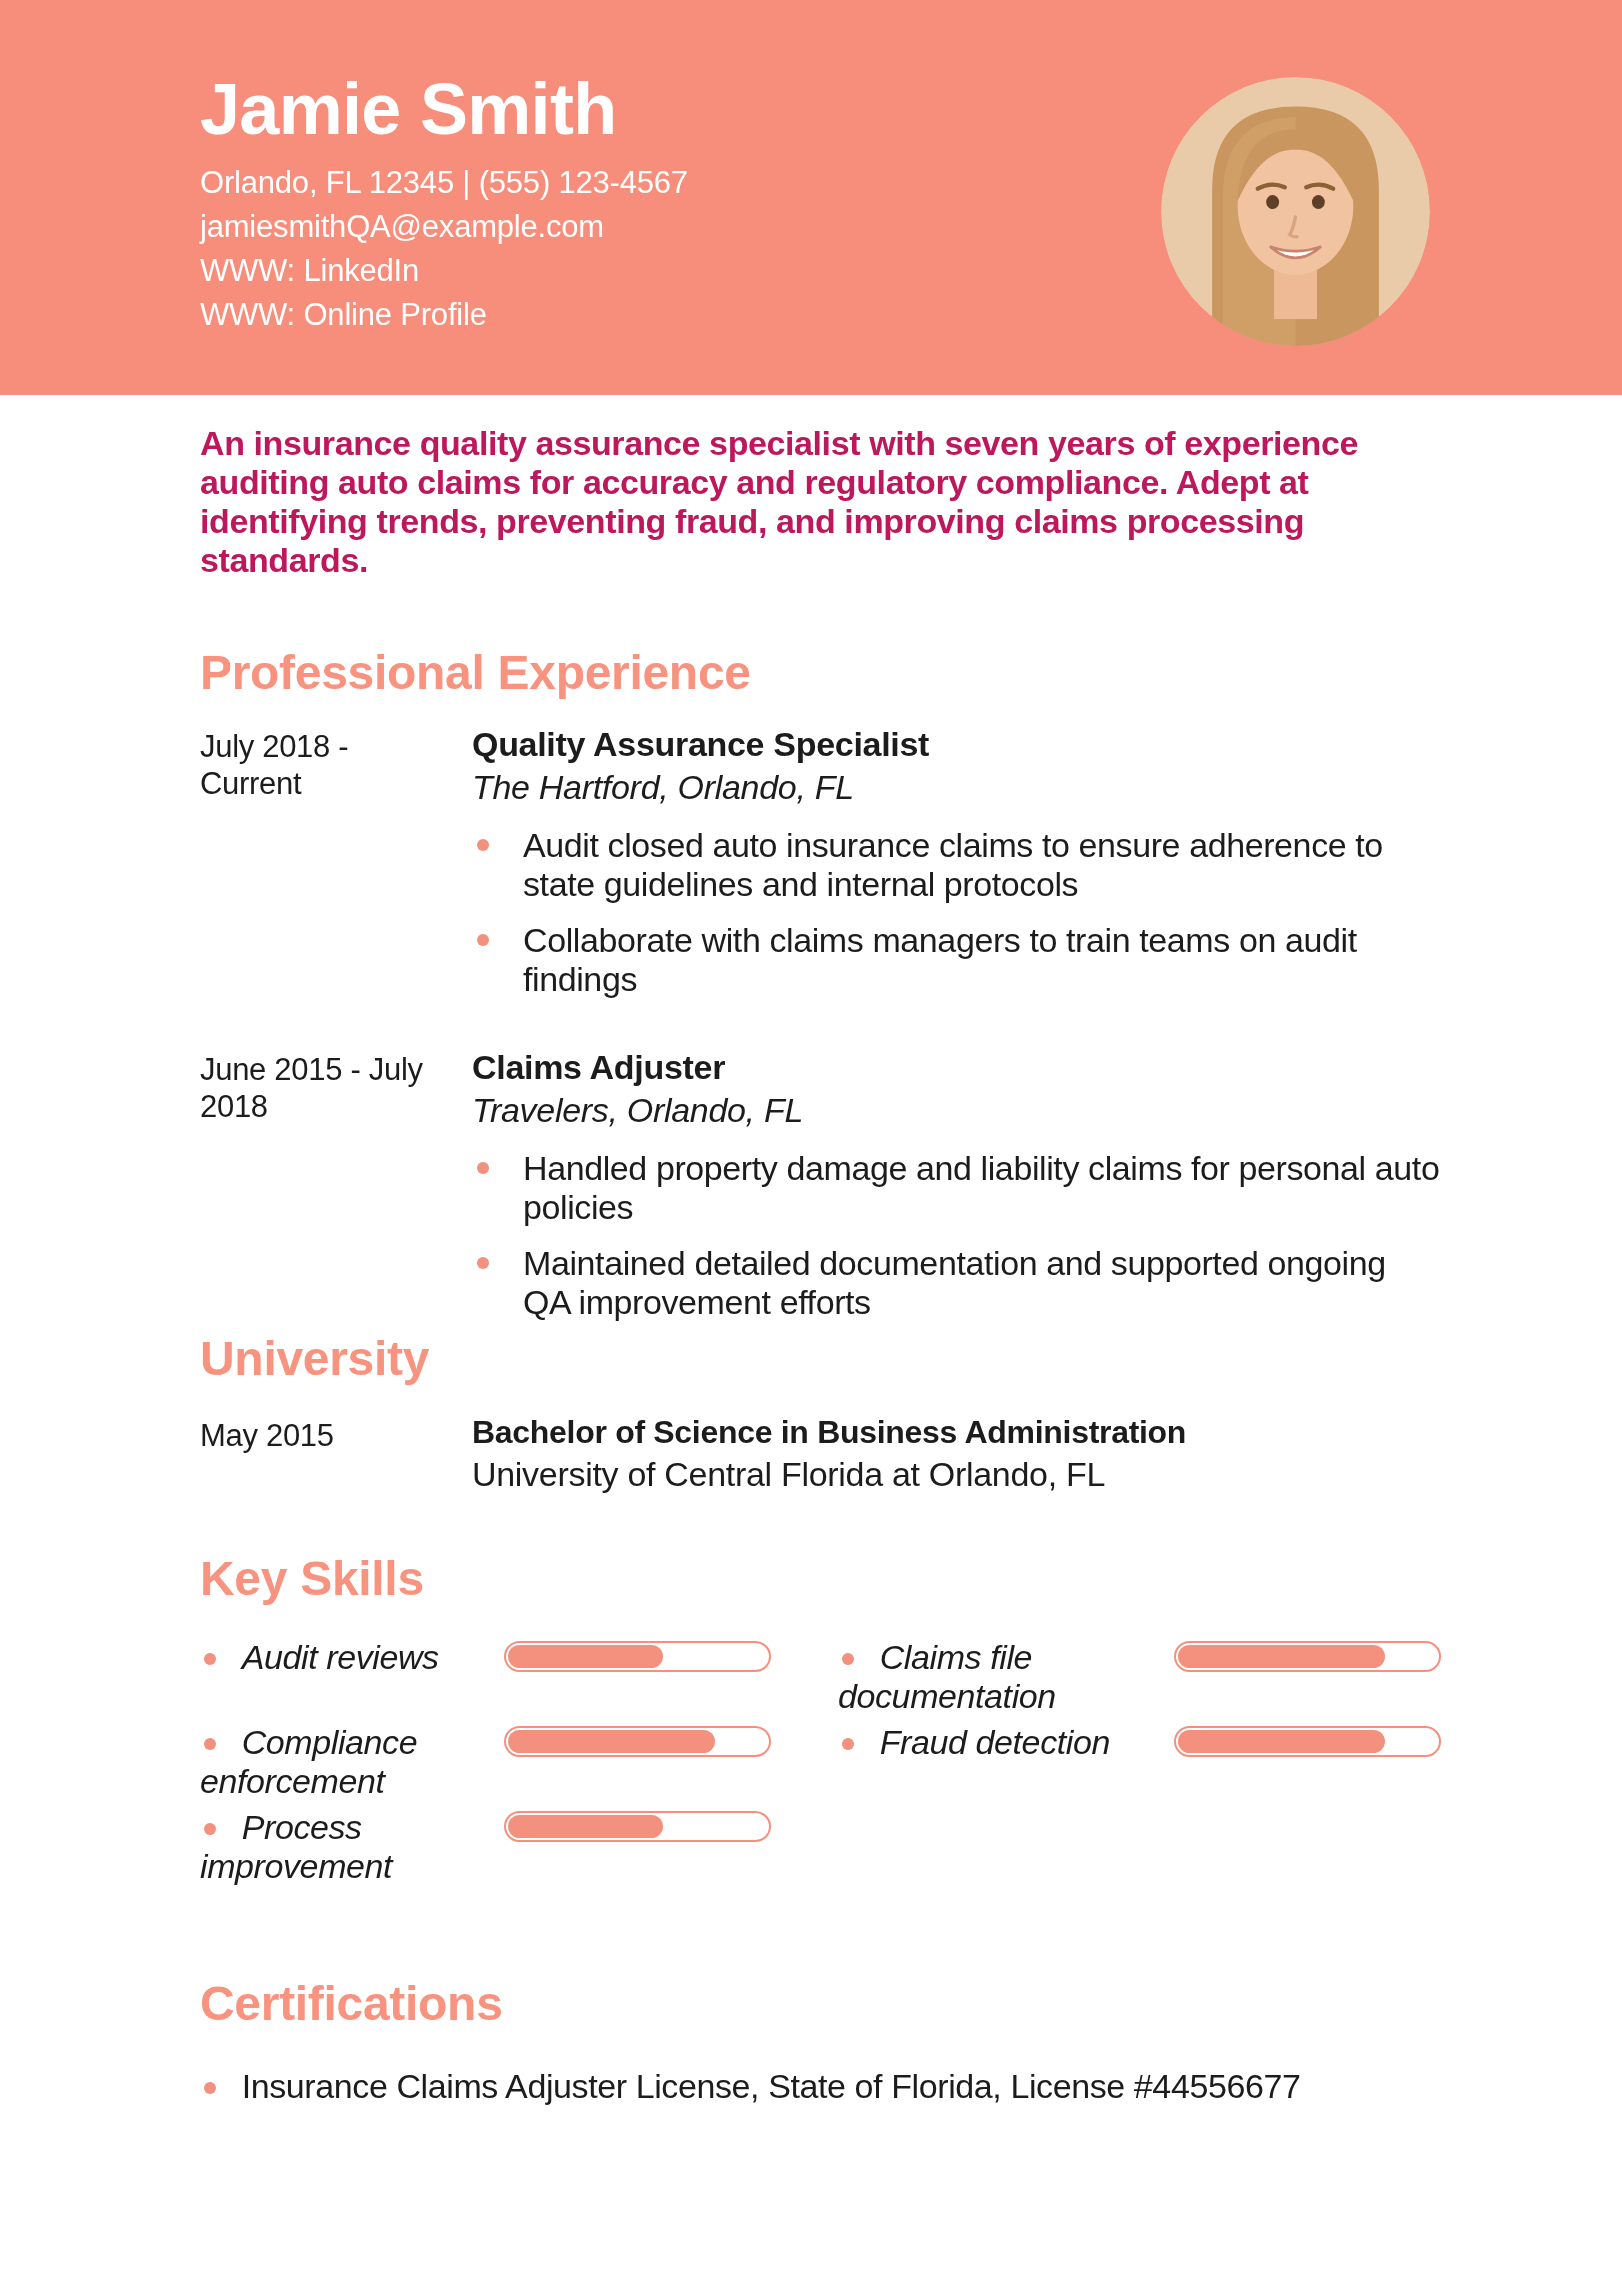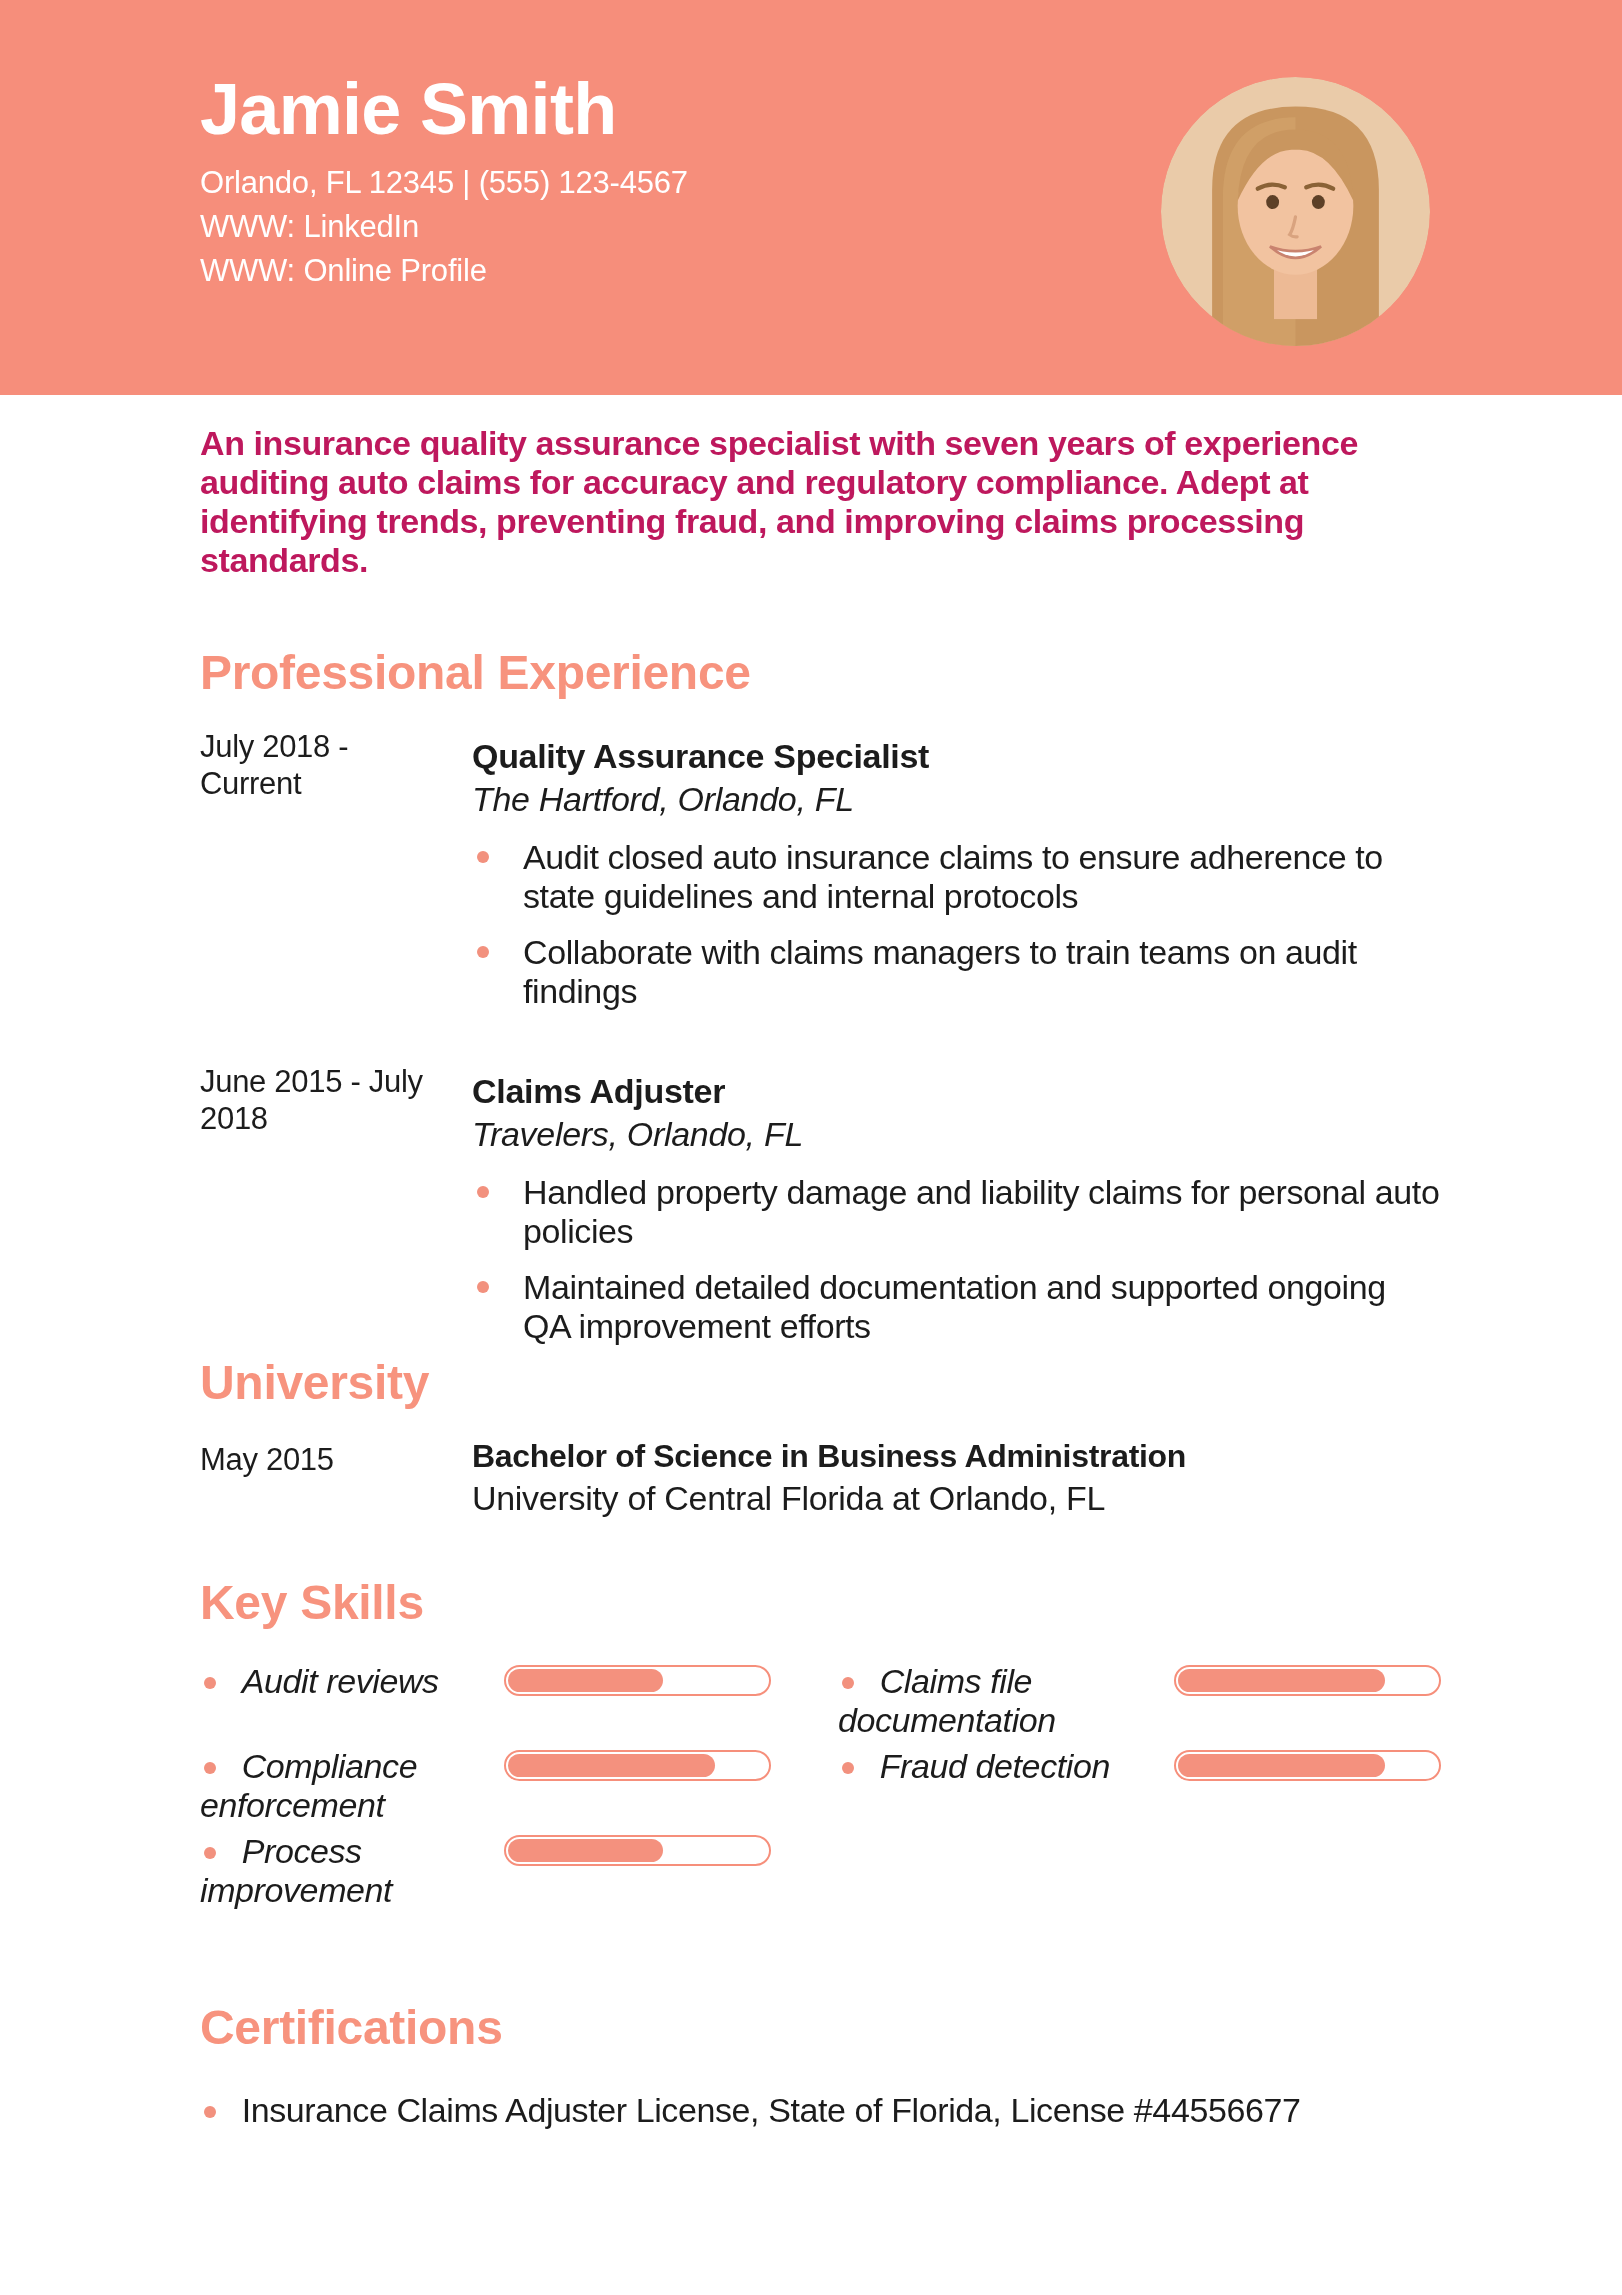--- a/index.html
+++ b/index.html
@@ -45,21 +45,21 @@
   .h2-cert{margin-top:85px;}
   
   .job{display:flex;}
   .job-first{margin-top:23.6px;}
   .job-next{margin-top:47px;}
   .job-dates{
     width:272px;flex:none;box-sizing:border-box;padding:5.2px 26px 0 0;
     font-size:31px;line-height:37px;letter-spacing:-0.3px;color:#1c1c1c;
   }
   .job-main{flex:1;min-width:0;}
-  .job-title{font-size:34px;font-weight:bold;line-height:43px;letter-spacing:-0.3px;margin-top:12px;}
+  .job-title{font-size:34px;font-weight:bold;line-height:43px;letter-spacing:-0.3px;}
   .job-company{font-size:34px;font-style:italic;line-height:43px;letter-spacing:-0.3px;}
   .bullets{margin-top:17px;}
   .bullet{
     position:relative;padding-left:51px;
     font-size:34px;line-height:39px;letter-spacing:-0.4px;
   }
   .bullet + .bullet{margin-top:17px;}
   .bullet-dot{
     position:absolute;left:5.2px;top:13.7px;width:11.8px;height:11.8px;
     border-radius:50%;background:#F2917E;
@@ -98,20 +98,21 @@
 </head>
 <body>
 
 <div class="page">
 
   <div class="header">
     <div class="header-inner">
       <div class="name">Jamie Smith</div>
       <div class="contact">
         <div>Orlando, FL 12345 | (555) 123-4567</div>
+        <div>jamiesmithQA@example.com</div>
         <div>WWW: LinkedIn</div>
         <div>WWW: Online Profile</div>
       </div>
     </div>
     <div class="photo">
       <svg viewBox="0 0 100 100">
         <circle cx="50" cy="50" r="50" fill="#EACBA9"></circle>
 
         <path d="M19,104 L19,42 Q19,11 50,11 Q81,11 81,42 L81,104 Z" fill="#C9965F"></path>
         <path d="M23,104 L23,45 Q23,15 50,15 L50,104 Z" fill="#D6A76E" opacity="0.55"></path>

